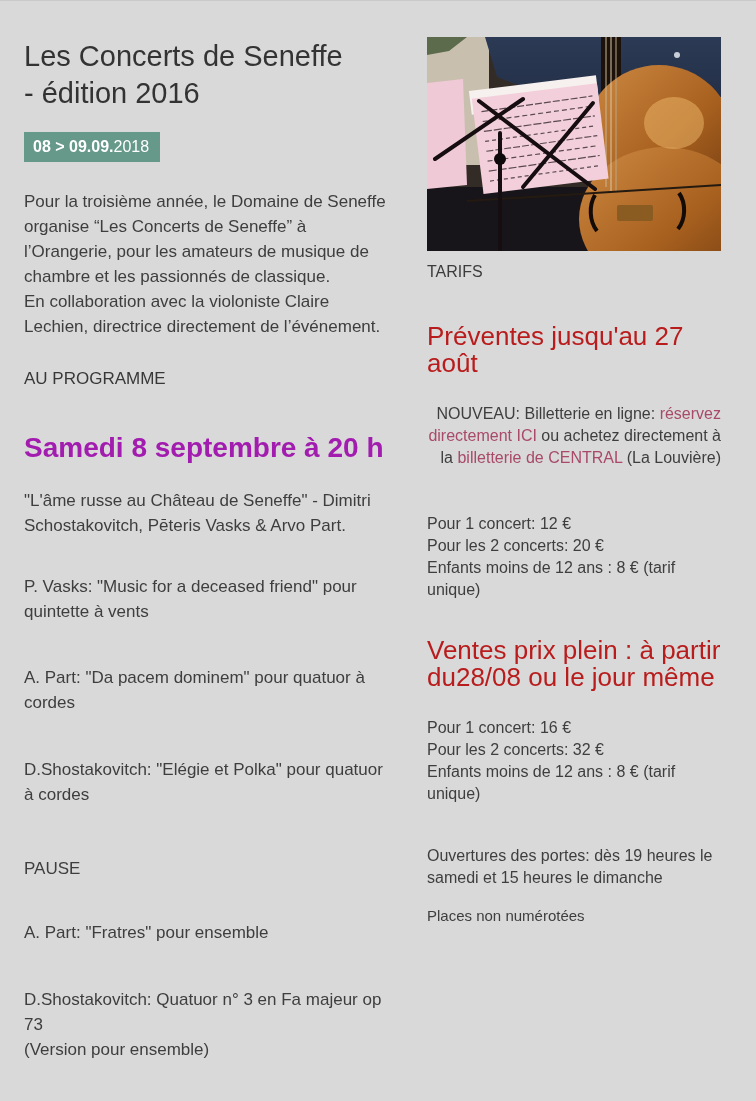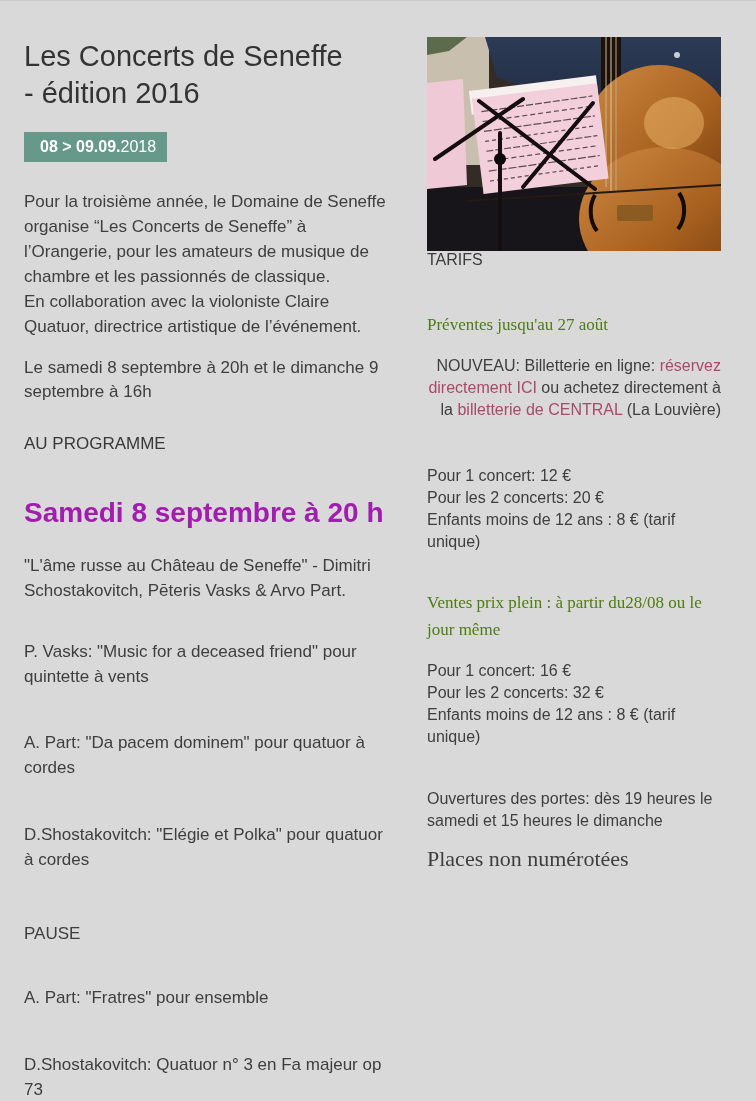--- a/index.html
+++ b/index.html
@@ -21,21 +21,21 @@
   
   .title {
     font-size: 29px; line-height: 37px; font-weight: 400;
     color: #333; margin: 37px 0 0 0;
   }
   .badge-row { margin-top: 20px; }
   .date-badge {
     display: inline-block;
     background: #66998a; color: #ffffff;
     font-size: 16px; line-height: 19px;
-    padding: 5px 11px 6px 16px;
+    padding: 5px 11px 6px 9px;
   }
   .date-badge .bold { font-weight: 700; }
   .intro { font-size: 17px; line-height: 25px; margin-top: 27px; }
   .schedule { font-size: 17px; line-height: 24px; margin-top: 9px; }
   .program-label { font-size: 17px; line-height: 25px; margin-top: 27px; color: #383838; }
   .concert-heading {
     font-size: 28px; line-height: 34px; font-weight: 700;
     color: #a21caf; margin-top: 40px;
   }
   .concert-subtitle { font-size: 17px; line-height: 25px; margin-top: 16px; }
@@ -43,50 +43,49 @@
   .program-item:nth-of-type(1) { margin-top: 36px; }
   .program-item:nth-of-type(2) { margin-top: 41px; }
   .program-item:nth-of-type(3) { margin-top: 42px; }
   .program-item:nth-of-type(4) { margin-top: 49px; }
   .program-item:nth-of-type(5) { margin-top: 39px; }
   .program-item:nth-of-type(6) { margin-top: 42px; }
 
   
   .photo-wrap { margin-top: 36px; width: 294px; height: 214px; }
   .photo-wrap svg { display: block; }
-  .tarifs-caption { font-size: 16px; line-height: 18px; margin-top: 0; color: #3c3c3c; }
-  .r-heading { font-size: 17px; line-height: 27px; font-weight: 400; color: #4d7c0f; font-family: Liberation Serif, serif; }
+  .tarifs-caption { font-size: 16px; line-height: 18px; margin-top: 12px; color: #3c3c3c; }
+  .r-heading { font-size: 26px; line-height: 27px; font-weight: 400; color: #b91c1c; }
   .presale-heading { margin-top: 42px; }
   .notice { font-size: 16px; line-height: 22px; margin-top: 15px; text-align: right; }
   .link { color: #a84a68; text-decoration: none; cursor: pointer; }
   .prices { font-size: 16px; line-height: 22px; }
   .prices-presale { margin-top: 44px; }
   .ventes-heading { margin-top: 36px; }
   .prices-full { margin-top: 4px; }
   .infos-heading { margin-top: 34px; }
   .doors { font-size: 16px; line-height: 22px; margin-top: 40px; }
-  .seating { font-size: 22px; line-height: 22px; margin-top: 6px; font-family: Liberation Serif, serif; }
+  .seating { font-size: 15px; line-height: 22px; margin-top: 6px; }
 </style>
 </head>
 <body>
 
 <div class="page">
 
   <div class="col-left">
     <h1 class="title pre">Les Concerts de Seneffe
 - édition 2016</h1>
 
     <div class="badge-row">
       <span class="date-badge"><span class="bold">08 &gt; 09.09.</span><span>2018</span></span>
     </div>
 
     <p class="intro pre">Pour la troisième année, le Domaine de Seneffe organise “Les Concerts de Seneffe” à l’Orangerie, pour les amateurs de musique de chambre et les passionnés de classique.
-En collaboration avec la violoniste Claire Quatuor, directrice artistique de l’événement.</p>
+En collaboration avec la violoniste Claire Lechien, directrice directement de l’événement.</p>
 
-    <p class="schedule">Le samedi 8 septembre à 20h et le dimanche 9 septembre à 16h</p>
 
     <div class="program-label">AU PROGRAMME</div>
 
     <h2 class="concert-heading">Samedi 8 septembre à 20 h</h2>
 
     <p class="concert-subtitle">"L'âme russe au Château de Seneffe" - Dimitri Schostakovitch, Pēteris Vasks &amp; Arvo Part.</p>
 
     <div class="program-list">
       <p class="program-item pre">P. Vasks: "Music for a deceased friend" pour quintette à vents</p>
       <p class="program-item pre">A. Part: "Da pacem dominem" pour quatuor à cordes</p>

